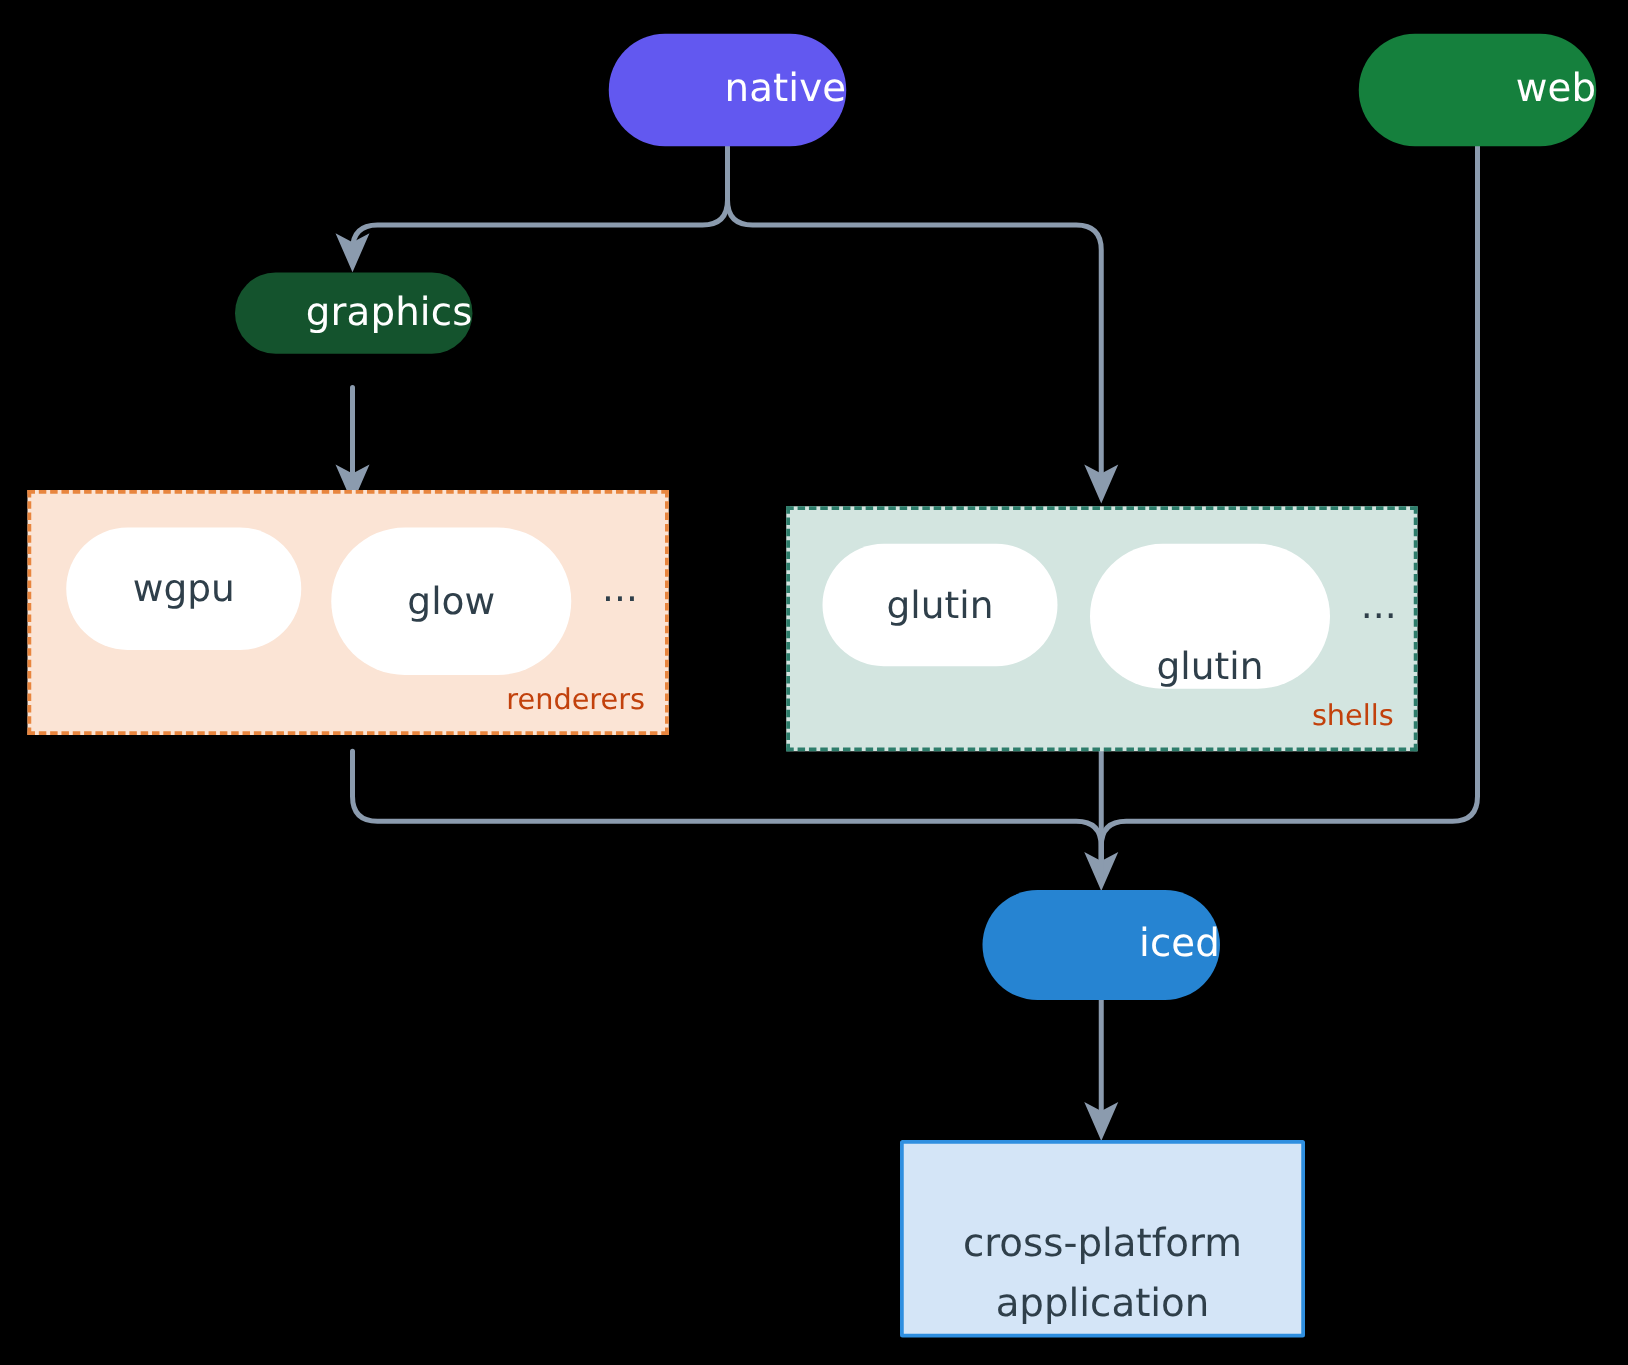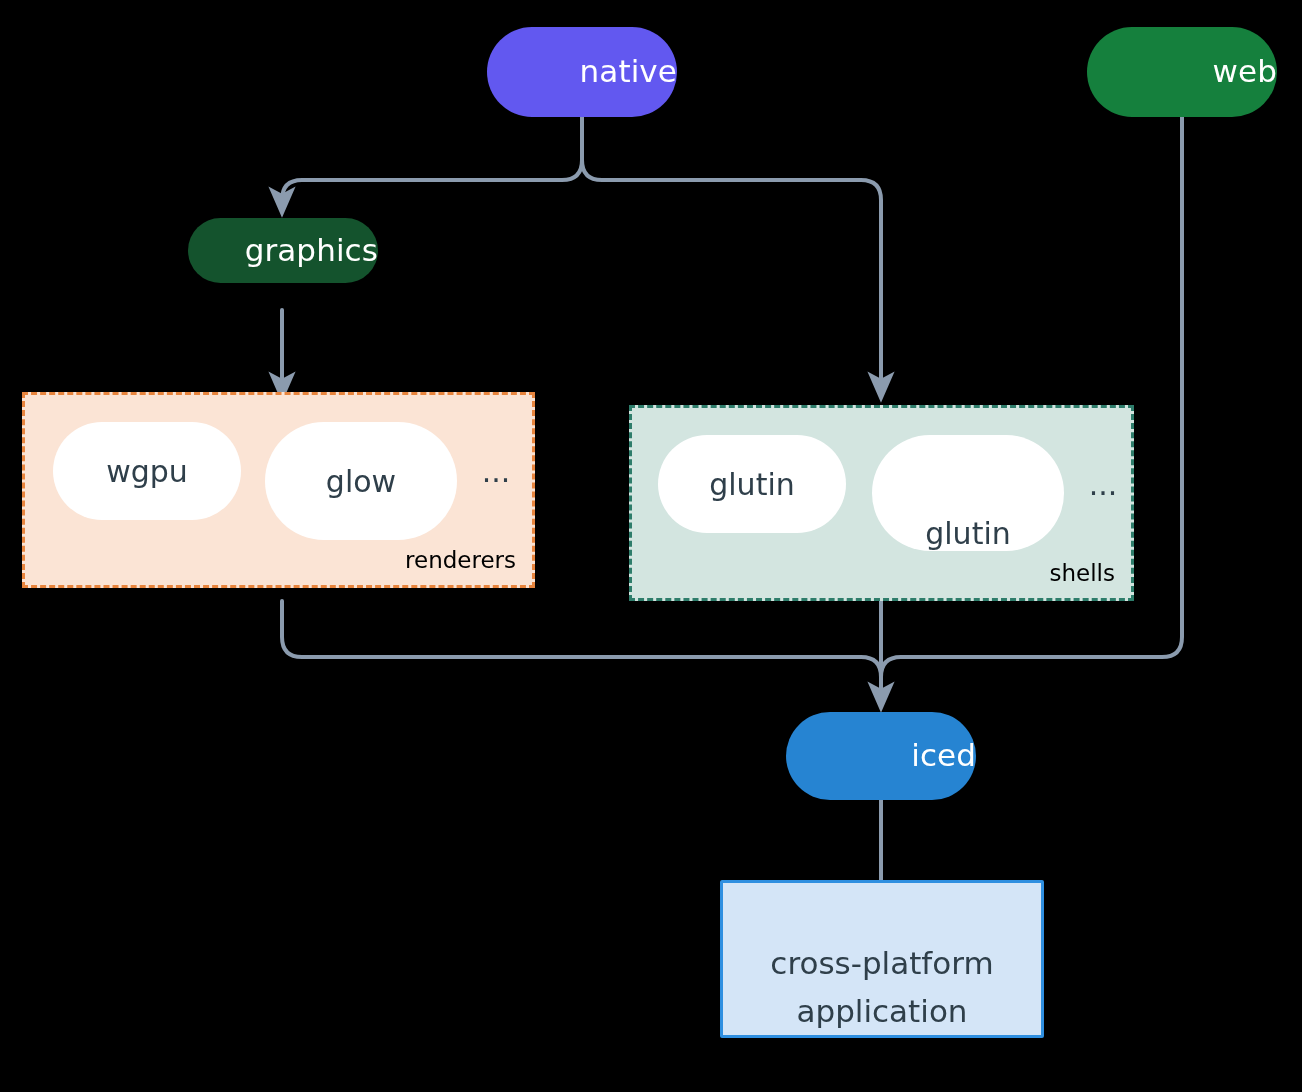--- a/index.html
+++ b/index.html
@@ -68,21 +68,21 @@
   .group-shells {
     left: 629px; top: 405px; width: 505px; height: 196px;
     background: #D3E5E0;
     border: 3px dashed #2E7D6B;
   }
   .group-label {
     position: absolute;
     right: 16px;
     bottom: 12px;
     font-size: 23px;
-    color: #000000;
+    color: #c2410c;
   }
   
   .leaf {
     position: absolute;
     box-sizing: border-box;
     display: flex;
     align-items: center;
     justify-content: center;
     background: #FFFFFF;
     border-radius: 999px;
@@ -101,21 +101,21 @@
     font-size: 30px;
     color: #2F3F4A;
     width: 46px;
     height: 98px;
     top: 27px;
   }
   .ellipsis-renderers { left: 448px; }
   .ellipsis-shells    { left: 448px; }
   
   .node-app {
-    left: 720px; top: 880px; width: 324px; height: 158px;
+    left: 720px; top: 912px; width: 324px; height: 158px;
     background: #D4E5F7;
     border: 3px solid #2F8FE0;
     border-radius: 2px;
     color: #2F3F4A;
     font-size: 31px;
     flex-direction: column;
     line-height: 1.55;
   }
 </style>
 </head>

